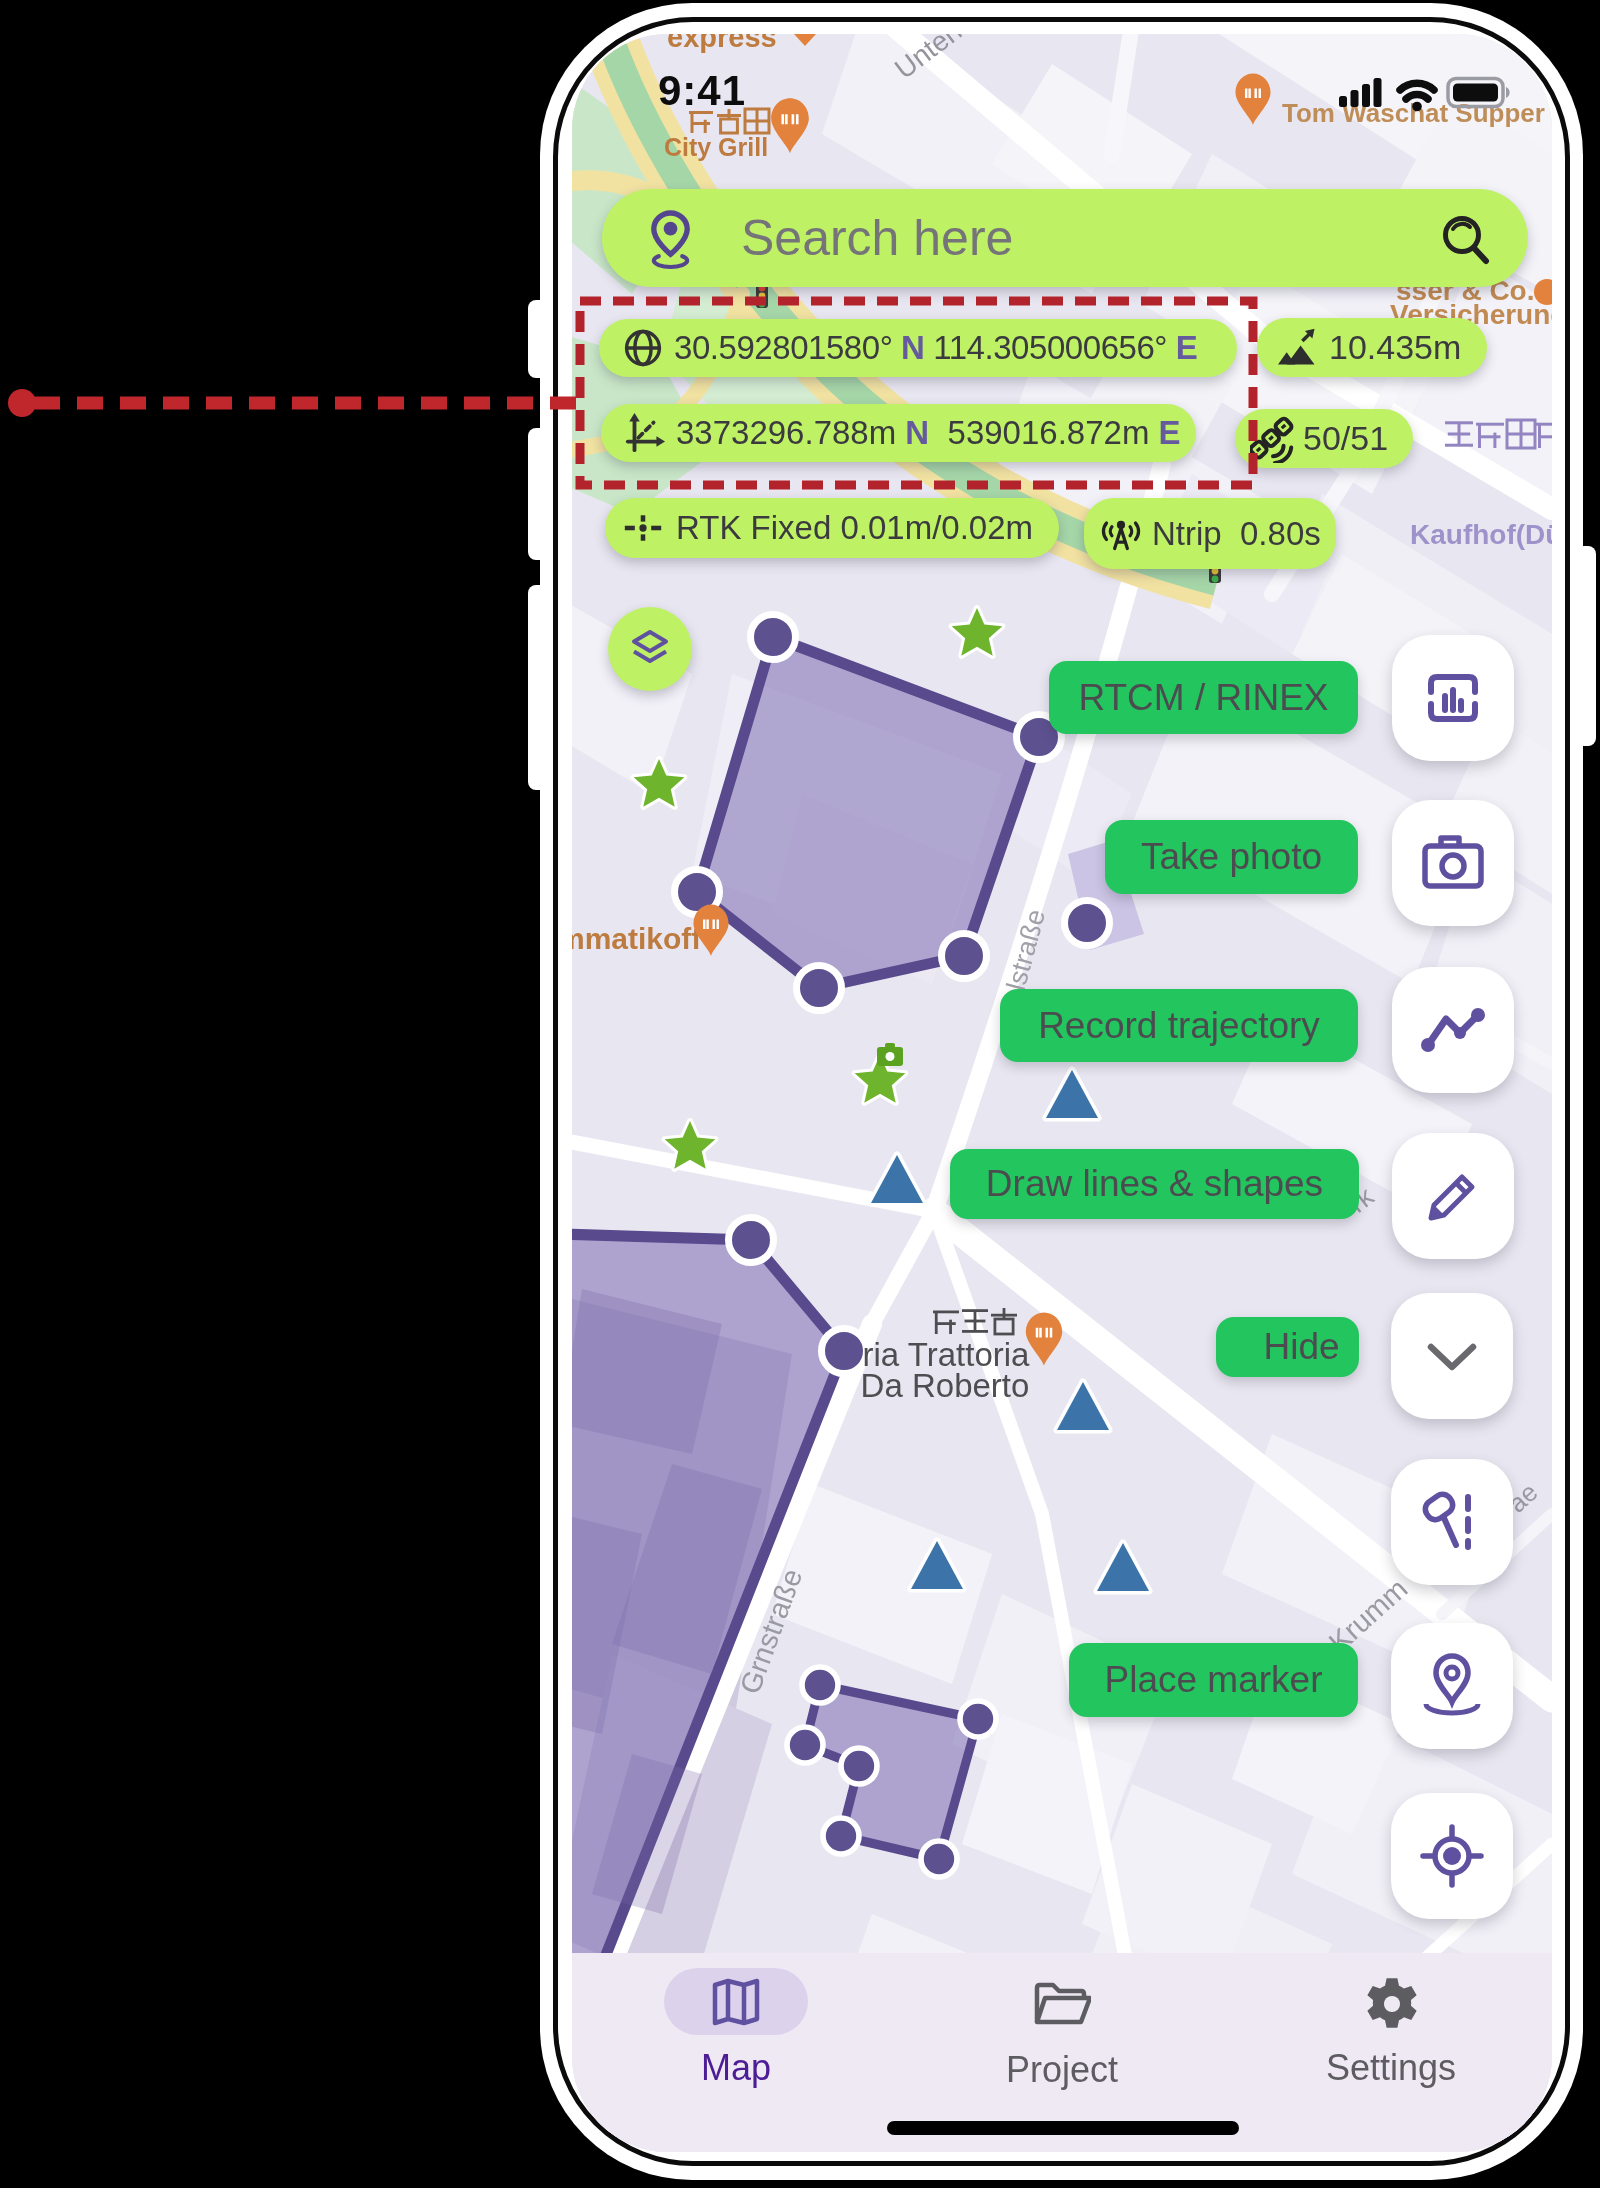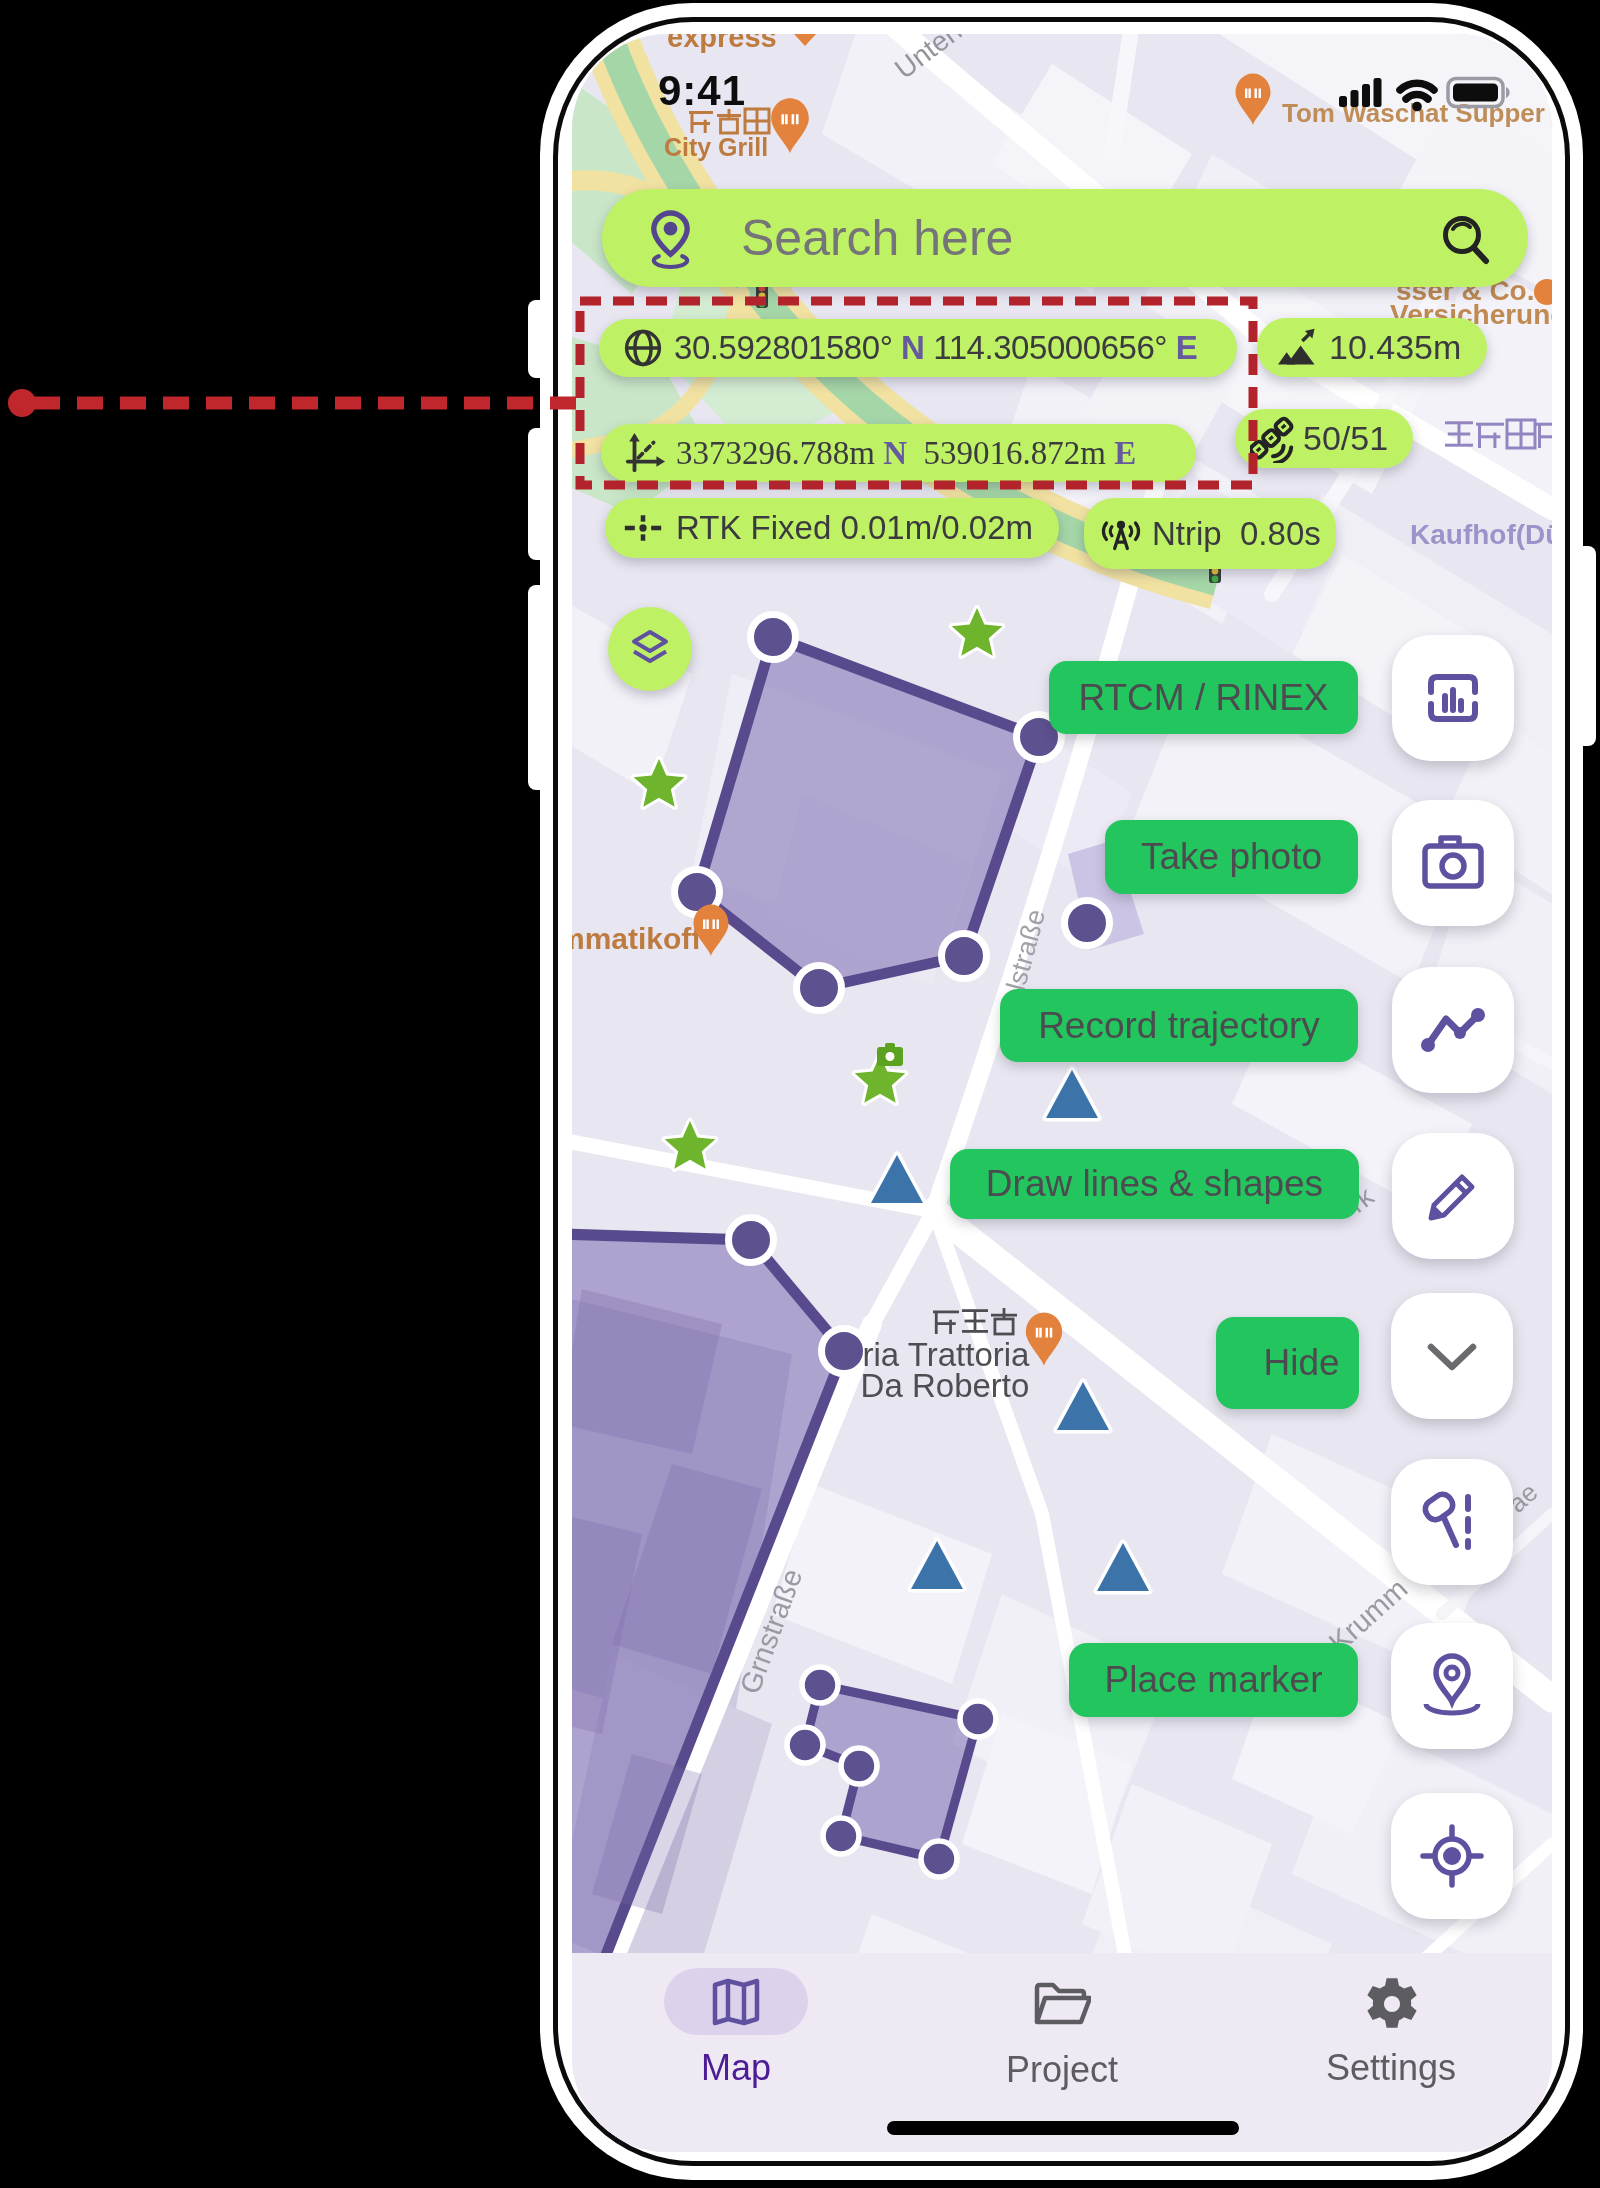--- a/index.html
+++ b/index.html
@@ -337,21 +337,21 @@
     <svg style="margin-left:25px;" width="38" height="38" viewBox="0 0 44 44">
       <g stroke="#333" fill="none" stroke-width="4">
         <circle cx="22" cy="22" r="19"></circle>
         <line x1="3" y1="22" x2="41" y2="22"></line>
         <ellipse cx="22" cy="22" rx="9.5" ry="19"></ellipse>
       </g>
     </svg>
     <div style="margin-left:12px;font-size:33px;letter-spacing:-0.45px;color:#3b3b3f;white-space:nowrap;">30.592801580°<span style="color:#655a9e;font-weight:bold;"> N</span>&nbsp;114.305000656°<span style="color:#655a9e;font-weight:bold;"> E</span></div>
   </div>
 
-  <div class="pill" style="left:29px;top:390px;width:595px;height:58px;border-radius:29px;font-family:Liberation Serif, serif;">
+  <div class="pill" style="left:29px;top:370px;width:595px;height:58px;border-radius:29px;">
 
     <svg style="margin-left:23px;" width="42" height="42" viewBox="0 0 44 44">
       <g stroke="#333" fill="none" stroke-width="4" stroke-linecap="round">
         <line x1="11" y1="8" x2="11" y2="40"></line>
         <line x1="4" y1="31" x2="36" y2="31"></line>
         <path d="M15,27 L31,11" stroke-dasharray="6 5"></path>
       </g>
       <path d="M11,1 L5.5,10 L16.5,10 Z" fill="#333"></path>
       <path d="M43,31 L34,25.5 L34,36.5 Z" fill="#333"></path>
     </svg>
@@ -431,21 +431,21 @@
   </div>
 
   <div class="lbl" style="left:477px;top:627px;width:309px;height:73px;">RTCM / RINEX</div>
 
   <div class="lbl" style="left:533px;top:786px;width:253px;height:74px;">Take photo</div>
 
   <div class="lbl" style="left:378px;top:1115px;width:409px;height:70px;">Draw lines &amp; shapes</div>
 
   <div class="lbl" style="left:428px;top:955px;width:358px;height:73px;">Record trajectory</div>
 
-  <div class="lbl" style="left:644px;top:1283px;width:143px;height:92px;padding-left:28px;">Hide</div>
+  <div class="lbl" style="left:644px;top:1283px;width:143px;height:60px;padding-left:28px;">Hide</div>
 
 
   <div class="lbl" style="left:497px;top:1609px;width:289px;height:74px;">Place marker</div>
 
   <div class="sqbtn" style="left:820px;top:601px;width:122px;height:126px;">
     <svg width="70" height="70" viewBox="0 0 70 70">
       <g stroke="#5f51a0" fill="none" stroke-width="6" stroke-linecap="round">
         <path d="M13,29 L13,20 Q13,14 19,14 L51,14 Q57,14 57,20 L57,29"></path>
         <path d="M13,41 L13,50 Q13,56 19,56 L51,56 Q57,56 57,50 L57,41"></path>
         <line x1="27" y1="33" x2="27" y2="47"></line>

